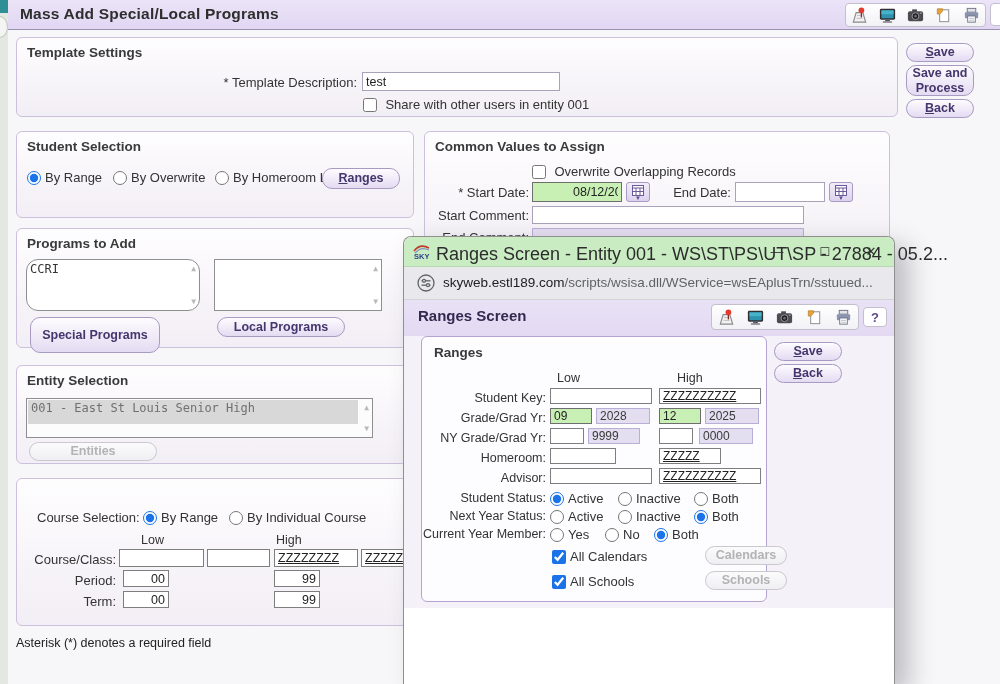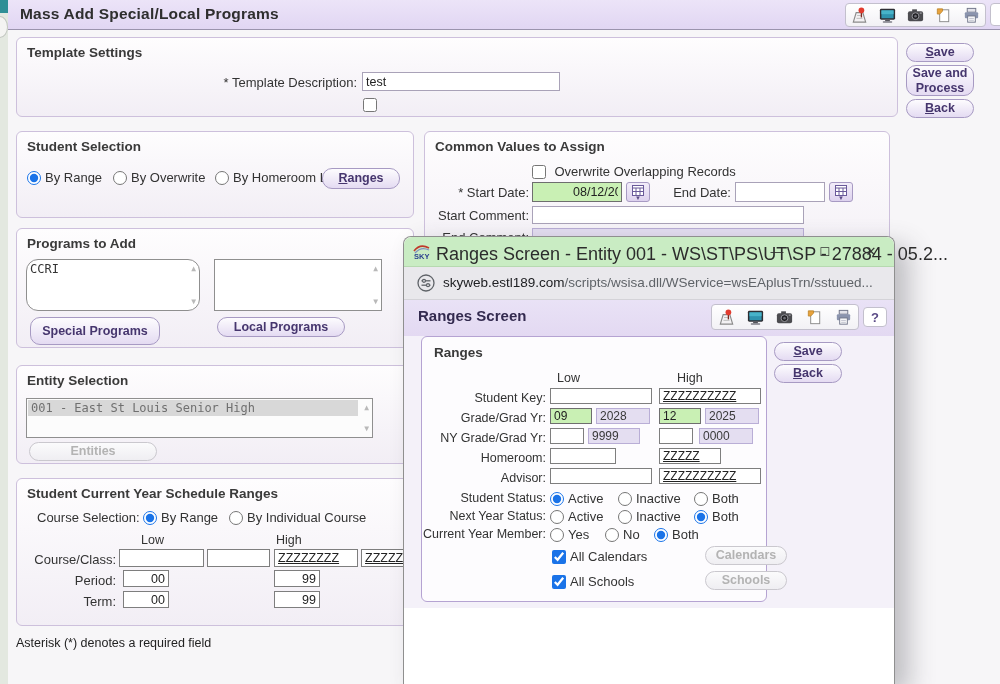--- a/index.html
+++ b/index.html
@@ -155,20 +155,21 @@
     <button class="btn ak" style="left:898px; top:99px; width:68px; height:19px;">
         <span>Back</span>
       </button>
 
     <div class="box" style="left:8px; top:37px; width:882px; height:80px;">
       <h2>Template Settings</h2>
       <div class="lbl rlbl" style="left:0; top:37px; width:340px;">* Template Description:</div>
       <input class="tin soft" style="left: 345px; top: 34px; width: 198px; height: 19px;" value="test">
       <div style="position:absolute; left:346px; top:57px; white-space:nowrap;">
         <input type="checkbox" class="chk" style="">
+        <span class="lbl" style="position:static; margin-left:4px;">Share with other users in entity 001</span>
       </div>
     </div>
 
     <div class="box" style="left:8px; top:131px; width:398px; height:87px;">
       <h2>Student Selection</h2>
       <div class="ritem" style="left:10px; top:38px;">
         <input type="radio" name="stusel" class="radio" checked="" style=""><span>By Range</span>
       </div>
       <div class="ritem" style="left:96px; top:38px;">
         <input type="radio" name="stusel" class="radio" style=""><span>By Overwrite</span>
@@ -222,42 +223,41 @@
       <div class="listbox" style="left:9px; top:30px; width:174px; height:52px;border-radius:12px;">
         <div class="txt">CCRI</div>
         <div class="up">▲</div>
         <div class="dn">▼</div>
       </div>
       <div class="listbox" style="left:197px; top:30px; width:168px; height:52px;">
         <div class="txt"></div>
         <div class="up">▲</div>
         <div class="dn">▼</div>
       </div>
-      <button class="btn" style="left:13px; top:88px; width:130px; height:28px;">
+      <button class="btn" style="left:13px; top:88px; width:130px; height:36px;">
           <span>Special Programs</span>
         </button>
       <button class="btn" style="left:200px; top:88px; width:128px; height:20px;">
           <span>Local Programs</span>
         </button>
     </div>
 
     <div class="box" style="left:8px; top:365px; width:398px; height:99px;">
       <h2>Entity Selection</h2>
       <div class="listbox" style="left:9px; top:32px; width:347px; height:40px; background:#fcfcfc;">
-        <div style="position:absolute; left:1px; top:1px; right:14px; height:16px; background:#d8d8d8; color:#707070; padding:1px 3px; white-space:pre;">001 - East St Louis Senior High</div>
+        <div style="position:absolute; left:1px; top:1px; right:14px; height:24px; background:#d8d8d8; color:#707070; padding:1px 3px; white-space:pre;">001 - East St Louis Senior High</div>
         <div class="up">▲</div>
         <div class="dn">▼</div>
       </div>
       <button class="btn disabled" style="left:12px; top:76px; width:128px; height:19px;" disabled="">
           <span>Entities</span>
         </button>
     </div>
 
     <div class="box" style="left:8px; top:478px; width:402px; height:148px;">
-      <h2>Student Current Year Schedule Ranges</h2>
       <div class="lbl" style="left:20px; top:31px;">Course Selection:</div>
       <div class="ritem" style="left:126px; top:31px;">
         <input type="radio" name="coursesel" class="radio" checked="" style=""><span>By Range</span>
       </div>
       <div class="ritem" style="left:212px; top:31px;">
         <input type="radio" name="coursesel" class="radio" style=""><span>By Individual Course</span>
       </div>
       <div class="colhead" style="left:124px; top:54px;">Low</div>
       <div class="colhead" style="left:259px; top:54px;">High</div>
 

